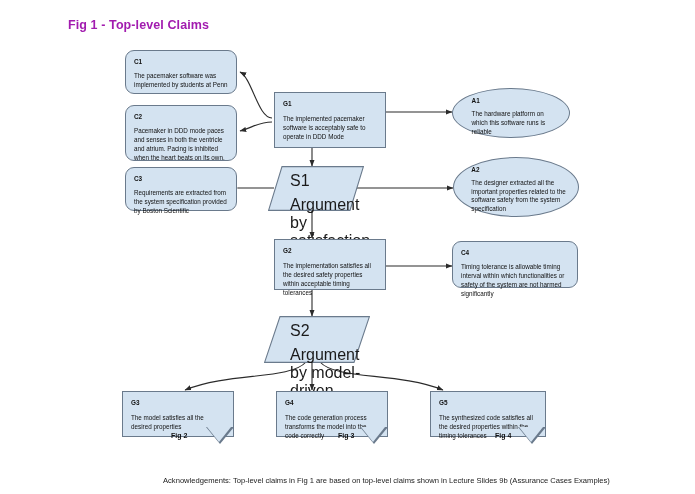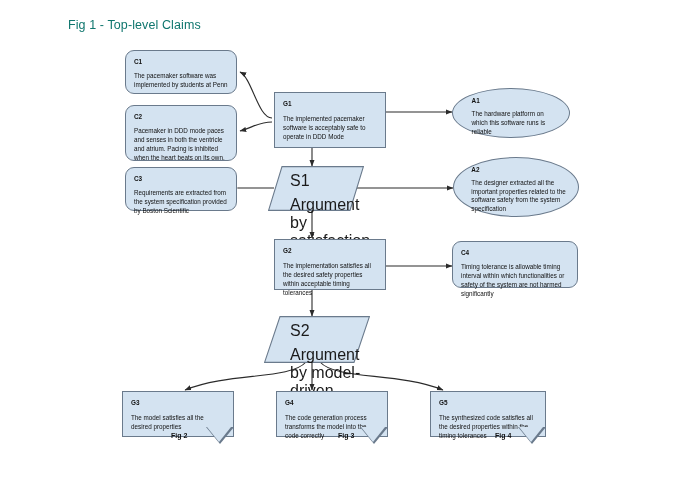--- a/index.html
+++ b/index.html
@@ -16,22 +16,22 @@
     width: 695px;
     height: 494px;
     overflow: hidden;
     background: #ffffff;
   }
   #title {
     position: absolute;
     left: 68px;
     top: 18px;
     font-size: 12.5px;
-    font-weight: normal;
-    color: #0f766e;
+    font-weight: bold;
+    color: #a21caf;
     letter-spacing: 0.1px;
   }
   #footer {
     position: absolute;
     left: 163px;
     top: 476px;
     font-size: 7.6px;
     color: #1a1a1a;
     white-space: nowrap;
   }
@@ -237,14 +237,15 @@
   <div class="tri tri-inner" style="left:361.4px; top:427px;"></div>
 
   <div class="node goal" style="left:430px; top:391px; width:116px; height:46px;">
     <div class="id">G5</div>
     <div class="body">The synthesized code satisfies all the desired properties within the timing tolerances</div>
   </div>
   <div class="figtag" style="left:495px; top:432px;">Fig 4</div>
   <div class="tri tri-outer" style="left:518px; top:427px;"></div>
   <div class="tri tri-inner" style="left:519.4px; top:427px;"></div>
 
+  <div id="footer">Acknowledgements: Top-level claims in Fig 1 are based on top-level claims shown in Lecture Slides 9b (Assurance Cases Examples)</div>
 
 </div>
 
 </body></html>

